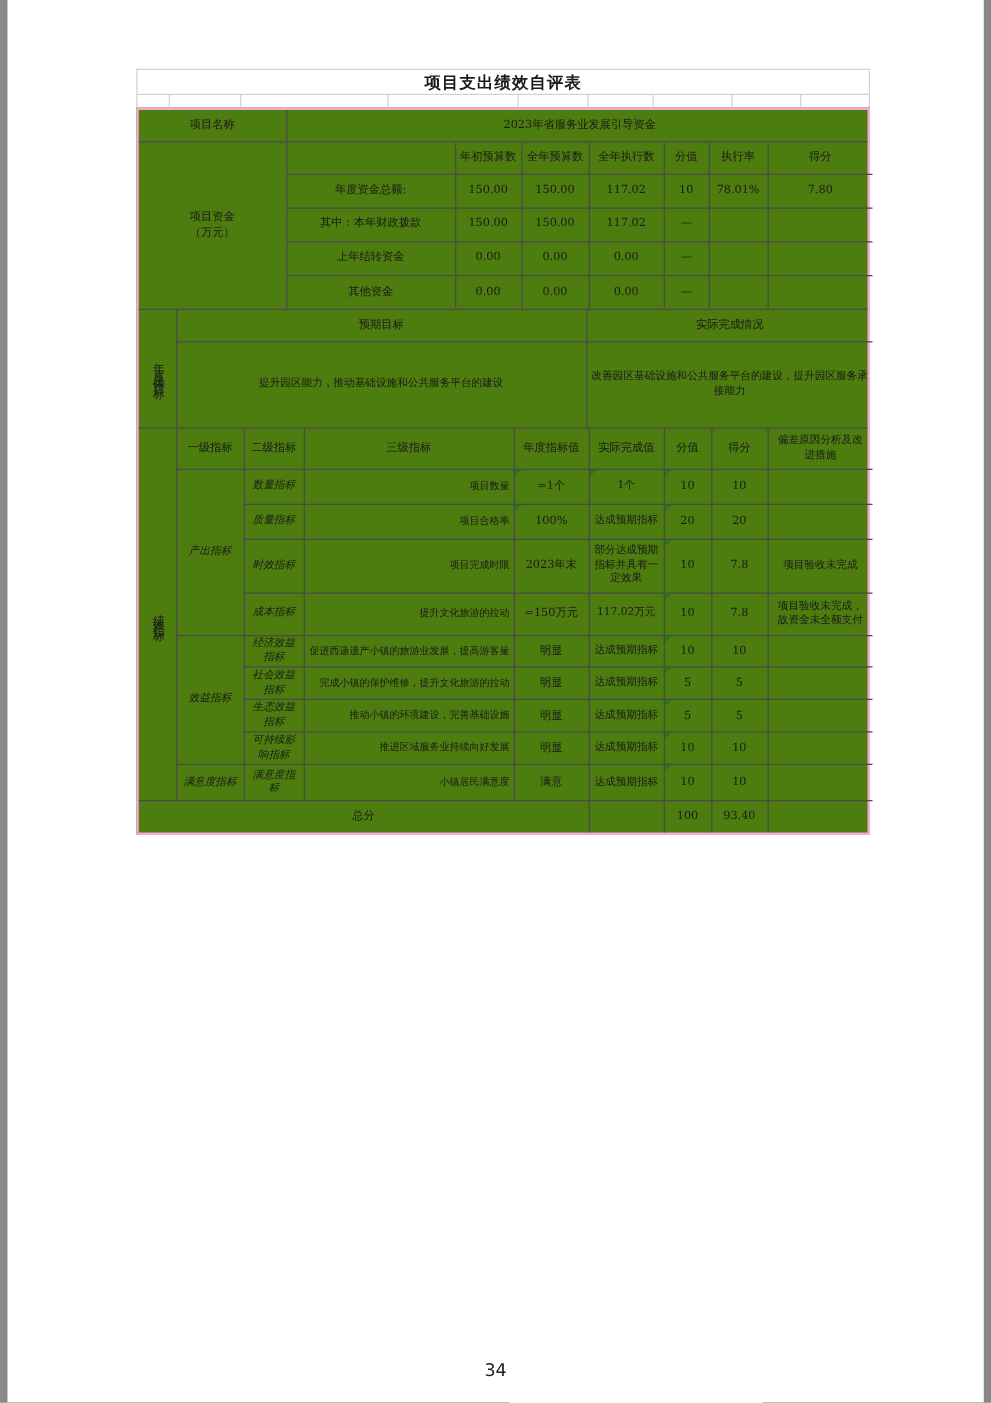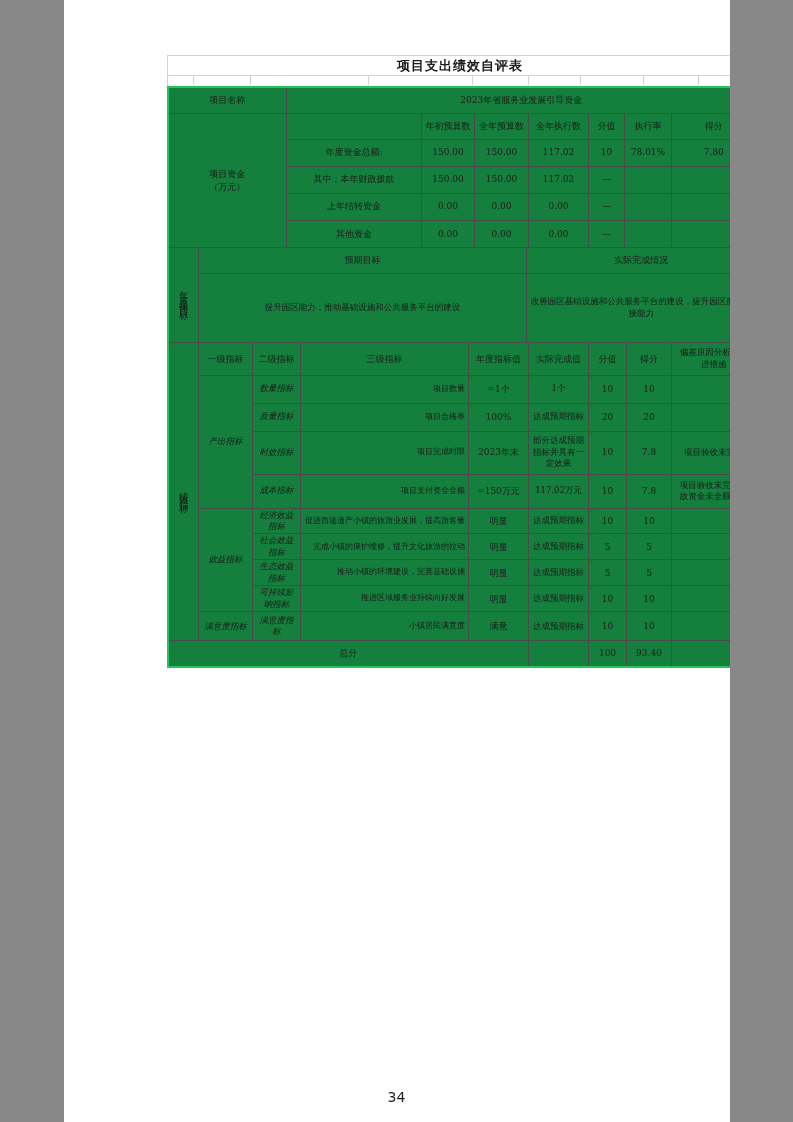--- a/index.html
+++ b/index.html
@@ -1,38 +1,38 @@
 <!DOCTYPE html>
 <html><head>
 <meta charset="utf-8">
 <style>
   * { margin: 0; padding: 0; box-sizing: border-box; }
   html, body { background: #888; }
   .page {
     position: relative;
-    width: 666px; height: 1122px;
+    width: 781px; height: 1122px;
     margin: 0 auto;
     background: #ffffff;
     font-family: "DejaVu Serif", serif;
     color: #1a1a1a;
     overflow: hidden;
   }
   .doc { position: absolute; left: 103px; top: 55px; width: 587px; }
 
   
   .title-block { border-left: 1px solid #d2d2d2; border-right: 1px solid #d2d2d2; border-top: 1px solid #d2d2d2; }
   .title-row { height: 20px; display: flex; align-items: center; justify-content: center;
                border-bottom: 1px solid #d2d2d2; font-size: 13px; font-weight: bold; letter-spacing: 1px; }
   .subtitle-row { height: 14px; display: flex; align-items: center; justify-content: center;
                   border-bottom: 1px solid #d2d2d2; font-size: 8.5px; }
   .spacer-row { position: relative; height: 10px; border-bottom: none; }
   .spacer-row .tick { position: absolute; top: 0; width: 1px; height: 9px; background: #d2d2d2; }
 
   
-  .main-table { border: 2px solid #22c55e; background: #15803d; }
+  .main-table { border: 2px solid #f9a8d4; background: #4d7c0f; }
   .sect + .sect { border-top: 1px solid #4a4a4a; }
   table { border-collapse: collapse; border-style: hidden; width: 100%; table-layout: fixed; }
   td { border: 1px solid #4a4a4a; font-size: 9px; text-align: center; vertical-align: middle;
        padding: 1px 3px; line-height: 1.35; word-break: break-all; }
   .h25 { height: 25px; } .h27 { height: 27px; } .h32 { height: 32px; }
   .h28 { height: 28px; } .h43 { height: 43px; margin-top: 32px; } .h34 { height: 34px; }
   .h24 { height: 24px; } .h29 { height: 29px; } .h69 { height: 69px; }
   .small { font-size: 8.5px; }
   .l2cell { font-size: 8.5px; padding: 1px 5px; font-style: italic; }
   .l3cell { font-size: 8px; text-align: right; white-space: nowrap; overflow: hidden; padding-left: 4px; }
@@ -230,21 +230,21 @@
             <td class="h43 l2cell">时效指标</td>
             <td class="h43 l3cell">项目完成时限</td>
             <td class="h43">2023年末</td>
             <td class="h43 small">部分达成预期指标并具有一定效果</td>
             <td class="h43 gt">10</td>
             <td class="h43">7.8</td>
             <td class="h43 devcell">项目验收未完成</td>
           </tr>
           <tr>
             <td class="h34 l2cell">成本指标</td>
-            <td class="h34 l3cell">项目支付资金金额</td>
+            <td class="h34 l3cell">提升文化旅游的拉动</td>
             <td class="h34">=150万元</td>
             <td class="h34 small">117.02万元</td>
             <td class="h34 gt">10</td>
             <td class="h34">7.8</td>
             <td class="h34 devcell">项目验收未完成，故资金未全额支付</td>
           </tr>
           <tr>
             <td class="h24 l2cell" rowspan="4">效益指标</td>
             <td class="h24 l2cell">经济效益指标</td>
             <td class="h24 l3cell">促进西递遗产小镇的旅游业发展，提高游客量</td>

